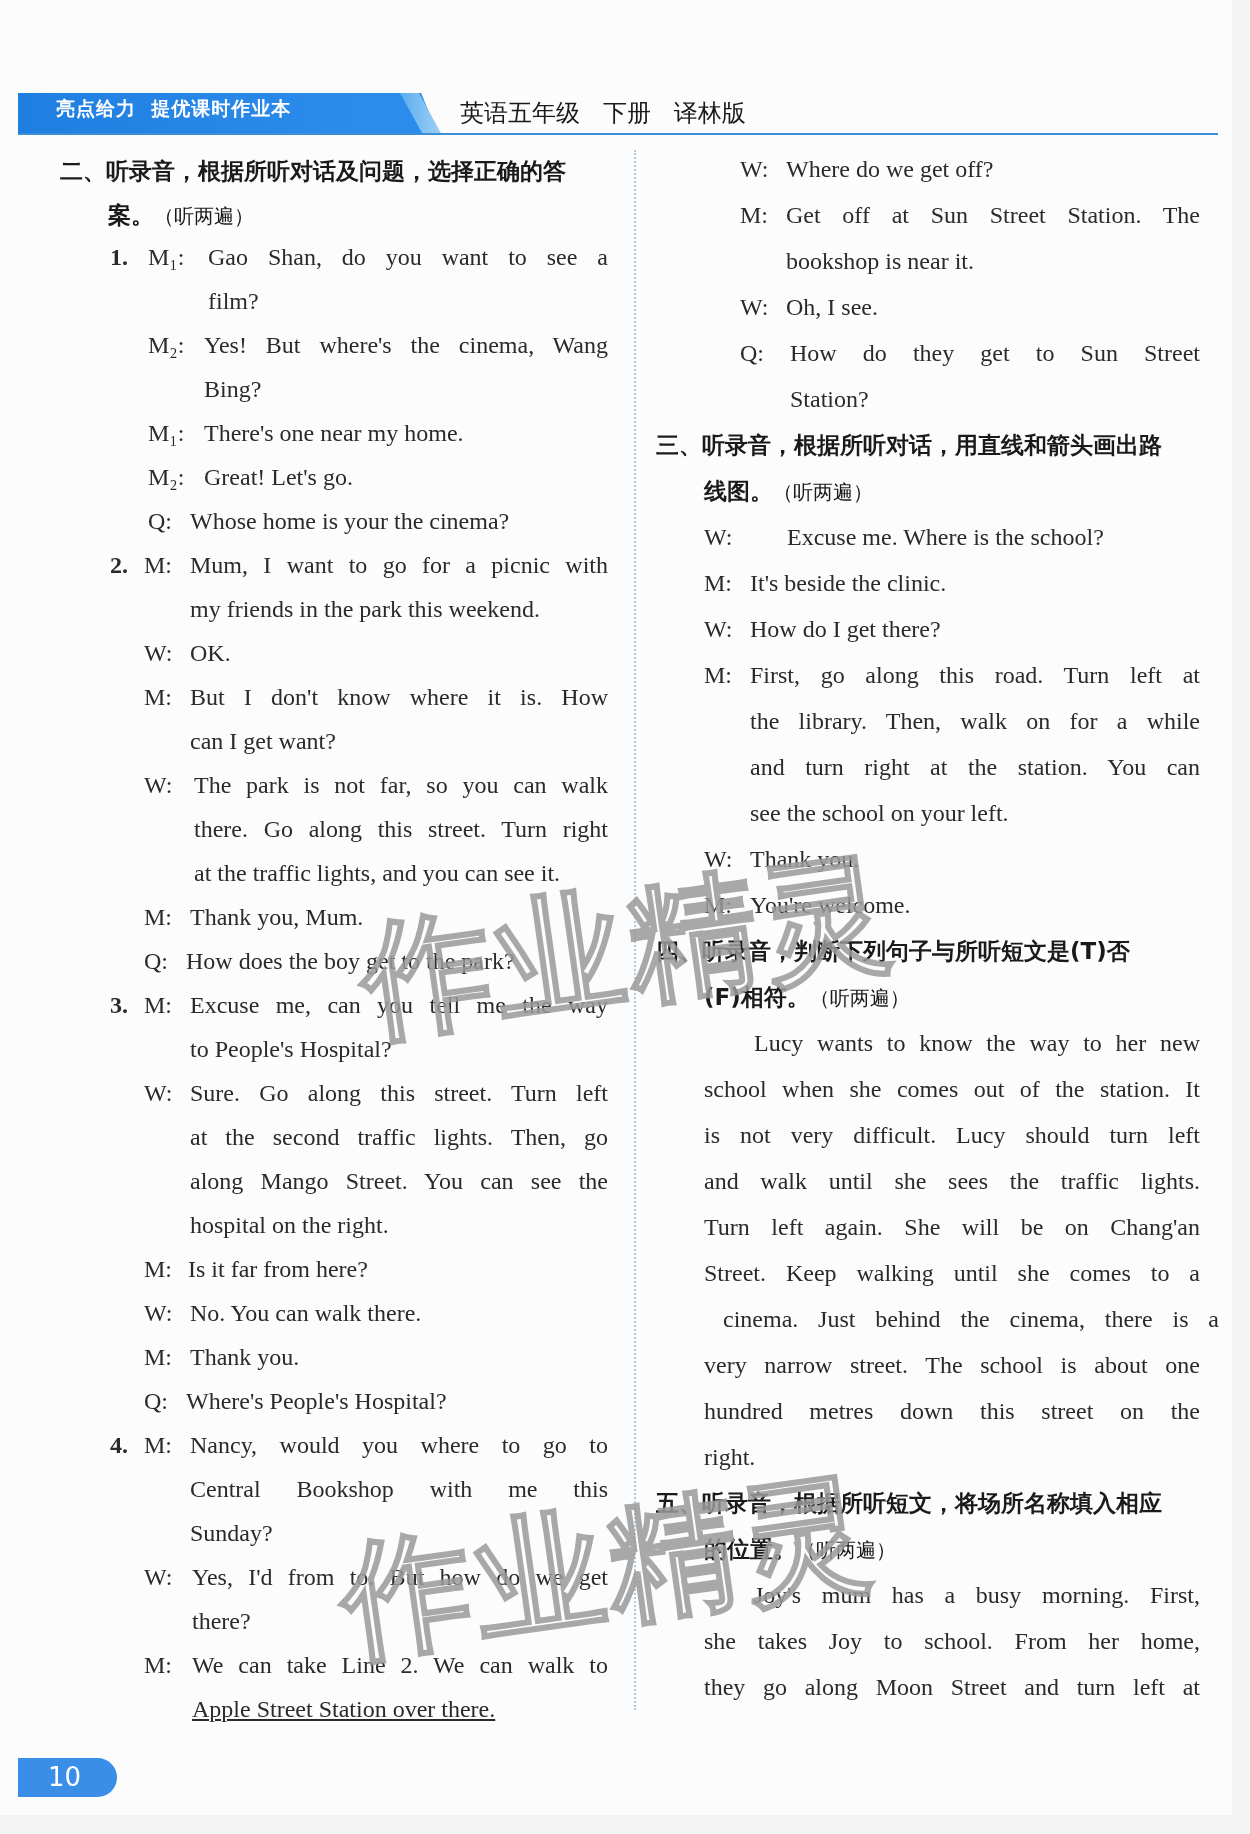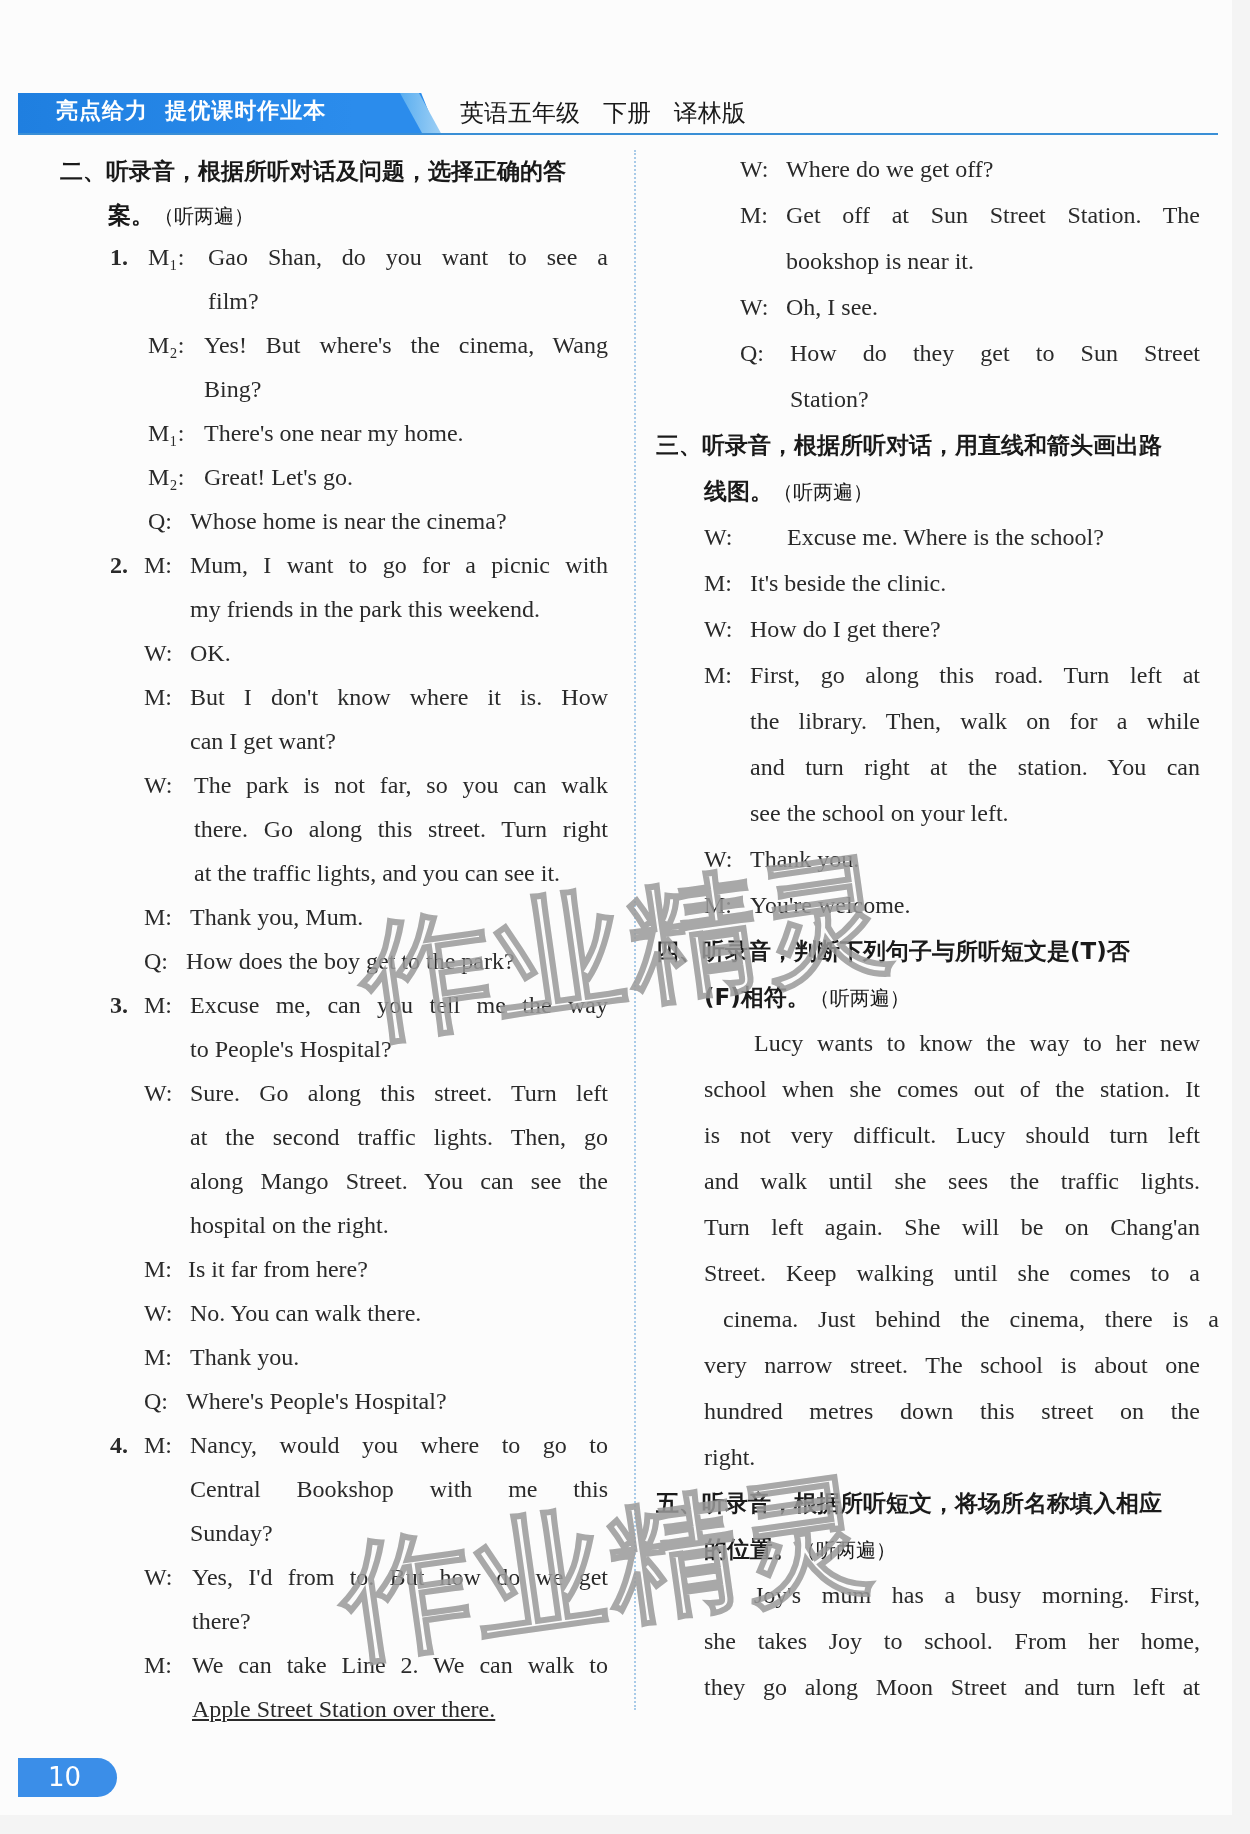--- a/index.html
+++ b/index.html
@@ -20,21 +20,21 @@
     clip-path: polygon(0 0, 96% 0, 100% 100%, 0 100%);
   }
   .banner-fold {
     position: absolute; left: 400px; top: 93px; width: 42px; height: 42px;
     background: linear-gradient(90deg, #5aaef0, #9fd0f5);
     clip-path: polygon(0 0, 45% 0, 100% 100%, 55% 100%);
   }
   .banner-title {
     position: absolute; left: 56px; top: 96px;
     font-family: "DejaVu Sans", sans-serif; font-weight: bold;
-    font-size: 22px; color: #ffffff; letter-spacing: 1px; white-space: pre;
+    font-size: 19px; color: #ffffff; letter-spacing: 1px; white-space: pre;
   }
   .subtitle {
     position: absolute; left: 460px; top: 97px; font-size: 24px;
     font-family: "DejaVu Sans", sans-serif; color: #1a1a1a; white-space: pre;
   }
   .header-rule {
     position: absolute; left: 18px; top: 133px; width: 1200px; height: 2px;
     background: #3a8fd6;
   }
   .col-divider {
@@ -96,21 +96,21 @@
     <div class="line" style="left:148px; top:92px; width:400px;">Gao Shan,  do  you  want  to  see  a</div>
     <div class="line nj" style="left:148px; top:136px;">film?</div>
     <div class="spk" style="left:88px; top:180px;">M₂:</div>
     <div class="line" style="left:144px; top:180px; width:404px;">Yes! But where's the cinema, Wang</div>
     <div class="line nj" style="left:144px; top:224px;">Bing?</div>
     <div class="spk" style="left:88px; top:268px;">M₁:</div>
     <div class="line nj" style="left:144px; top:268px;">There's one near my home.</div>
     <div class="spk" style="left:88px; top:312px;">M₂:</div>
     <div class="line nj" style="left:144px; top:312px;">Great! Let's go.</div>
     <div class="spk" style="left:88px; top:356px;">Q:</div>
-    <div class="line nj" style="left:130px; top:356px;">Whose home is near the cinema?</div>
+    <div class="line nj" style="left:130px; top:356px;">Whose home is your the cinema?</div>
 
     <div class="num" style="left:50px; top:400px;">2.</div>
     <div class="spk" style="left:84px; top:400px;">M:</div>
     <div class="line" style="left:130px; top:400px; width:418px;">Mum, I want to go for a picnic with</div>
     <div class="line nj" style="left:130px; top:444px;">my friends in the park this weekend.</div>
     <div class="spk" style="left:84px; top:488px;">W:</div>
     <div class="line nj" style="left:130px; top:488px;">OK.</div>
     <div class="spk" style="left:84px; top:532px;">M:</div>
     <div class="line" style="left:130px; top:532px; width:418px;">But I don't know where it is.  How</div>
     <div class="line nj" style="left:130px; top:576px;">can I get want?</div>

